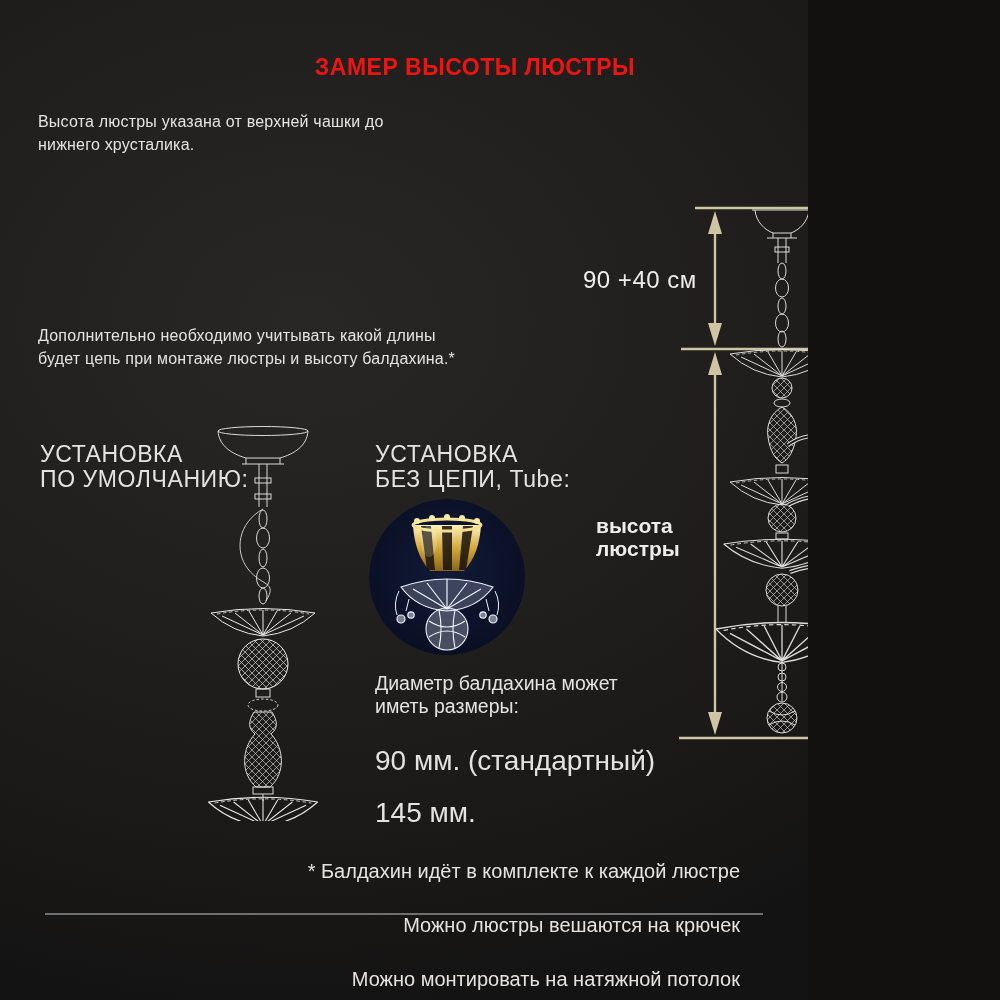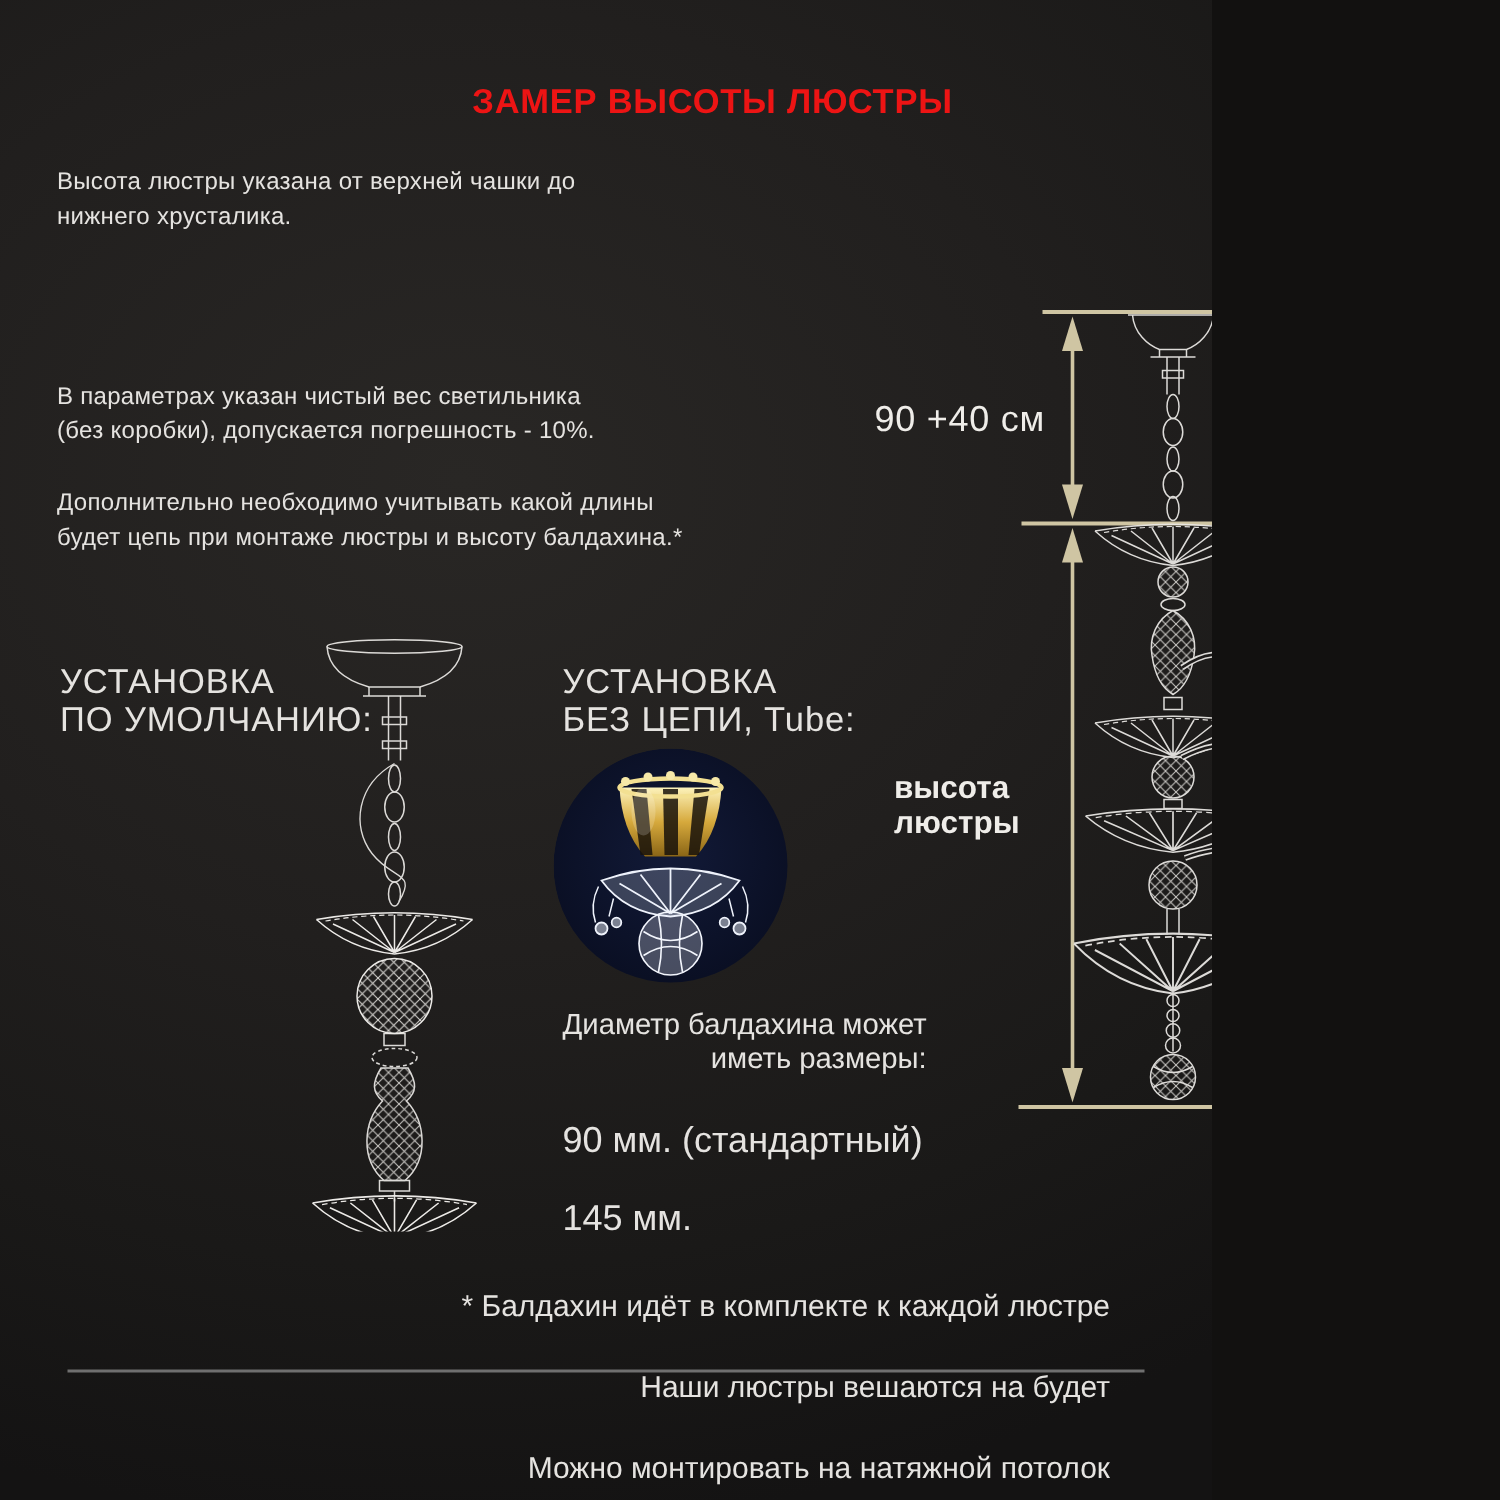--- a/index.html
+++ b/index.html
@@ -11,40 +11,38 @@
   .txt{color:#e5e3e0;white-space:pre-line;}
   .para{position:absolute;left:38px;font-size:16px;line-height:23px;letter-spacing:0.2px;}
   .page-title{
     position:absolute;left:310px;top:54px;width:330px;text-align:center;
     color:#ed1414;font-size:23px;font-weight:bold;letter-spacing:0.5px;white-space:nowrap;
   }
   .section-label{position:absolute;font-size:23px;line-height:25px;letter-spacing:0.6px;}
   .measure-label{position:absolute;color:#efede9;}
   .chain-len{left:583px;top:266px;font-size:24px;letter-spacing:0.5px;white-space:nowrap;}
   .height-lbl{left:596px;top:514px;width:106px;text-align:left;font-weight:bold;font-size:21px;line-height:23px;}
-  .canopy-head{position:absolute;left:375px;top:672px;font-size:19.5px;line-height:23px;text-align:right;}
-  .canopy-sizes{position:absolute;left:375px;top:722px;font-size:24px;line-height:26px;}
+  .canopy-head{position:absolute;left:375px;top:672px;font-size:19.5px;line-height:23px;}
+  .canopy-sizes{position:absolute;left:375px;top:722px;font-size:28px;line-height:26px;}
   .footnotes{position:absolute;right:68px;top:831px;text-align:right;font-size:20px;line-height:27px;}
   .divider{position:absolute;left:45px;right:45px;top:913px;height:2px;background:#6f6f6f;}
   .photo{position:absolute;left:369px;top:499px;width:157px;height:157px;border-radius:50%;overflow:hidden;}
   .drawing{position:absolute;}
   svg text{font-family:"Liberation Serif", serif;}
 </style>
 </head>
 <body>
 
 <div class="poster">
 
   <div class="page-title">ЗАМЕР ВЫСОТЫ ЛЮСТРЫ</div>
 
 
   <div class="para txt" style="top:110px">Высота люстры указана от верхней чашки до
 нижнего хрусталика.</div>
-  <div class="para txt" style="top:253px">В параметрах указан чистый вес светильника
-(без коробки), допускается погрешность - 10%.</div>
   <div class="para txt" style="top:324px">Дополнительно необходимо учитывать какой длины
 будет цепь при монтаже люстры и высоту балдахина.*</div>
 
   <div class="measure-label chain-len">90 +40 см</div>
   <div class="measure-label height-lbl txt">высота
 люстры</div>
 
   <div class="section-label txt" style="left:40px;top:442px">УСТАНОВКА
 ПО УМОЛЧАНИЮ:</div>
   <div class="section-label txt" style="left:375px;top:442px">УСТАНОВКА
@@ -52,21 +50,21 @@
 
   <div class="canopy-head txt">Диаметр балдахина может
 иметь размеры:</div>
   <div class="canopy-sizes txt">
     <div>90 мм. (стандартный)</div>
     <div>145 мм.</div>
   </div>
 
   <div class="footnotes txt">
     <div>* Балдахин идёт в комплекте к каждой люстре</div>
-    <div>Наши люстры вешаются на будет</div>
+    <div>Можно люстры вешаются на крючек</div>
     <div>Можно монтировать на натяжной потолок</div>
   </div>
 
   <div class="divider"></div>
 
   <div class="photo">
     <svg width="157" height="157" viewBox="0 0 157 157">
       <defs>
         <linearGradient id="goldg" x1="0" y1="0" x2="0" y2="1">
           <stop offset="0" stop-color="#fdf3bb"></stop>

